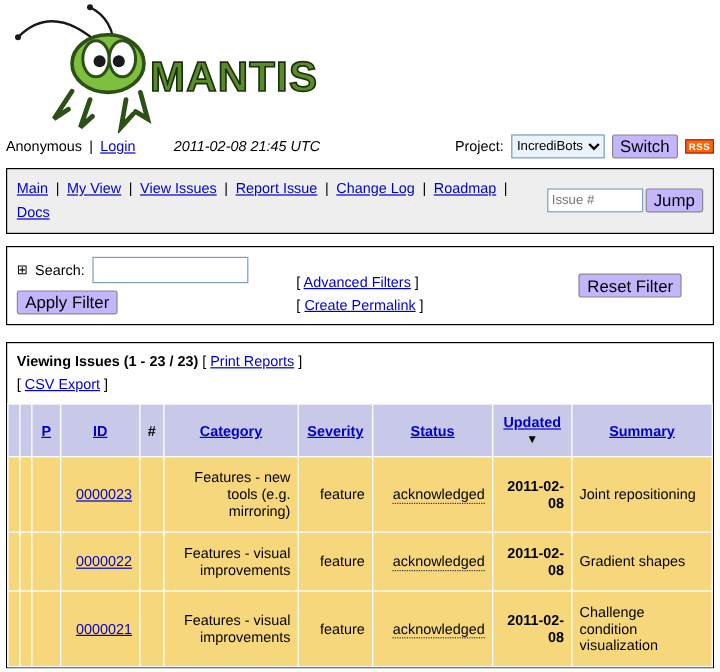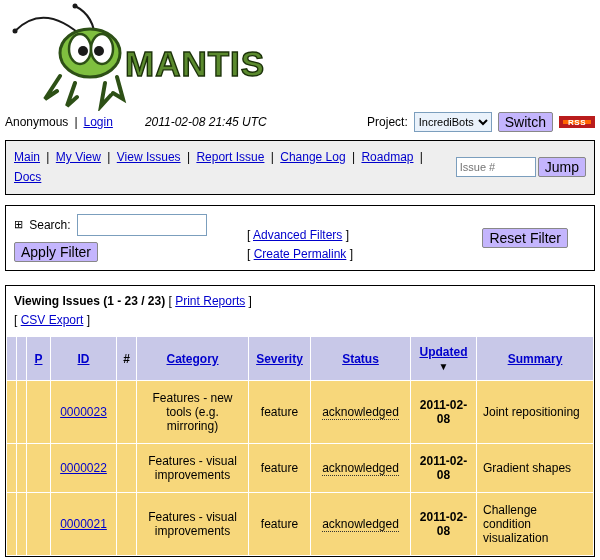--- a/index.html
+++ b/index.html
@@ -24,23 +24,23 @@
   .proj-label { margin-left: auto; }
   select.proj {
     font-size: 11px; border: 1px solid #7b9ebd; background: #eaf2fb;
     height: 20px;
   }
   button.sm {
     font-size: 14px; border: 1px solid #888; background: #c4b5fd;
     padding: 1px 6px; height: 20px; cursor: pointer; border-radius: 2px;
   }
   .rss {
-    display: inline-flex; width: 36px; height: 12px; background: #f60;
+    display: inline-flex; width: 24px; height: 12px; background: #f60;
     color: #fff; font-size: 8px; font-weight: bold; align-items: center;
-    justify-content: center; border: 4px solid #b91c1c; letter-spacing: 0.5px;
+    justify-content: center; border: 1px solid #b91c1c; letter-spacing: 0.5px;
   }
 
   .nav-box {
     border: 1px solid #000; background: #eee;
     padding: 6px 8px; margin-bottom: 10px;
     display: flex; align-items: center; gap: 8px;
   }
   .nav-links { flex: 1; line-height: 1.7; }
   .nav-links .sep { padding: 0 3px; }
   .jump-group { display: flex; gap: 2px; align-items: center; }
@@ -74,21 +74,21 @@
   .issues-head b { font-weight: bold; }
 
   table.issues { width: 100%; border-collapse: collapse; table-layout: fixed; }
   table.issues th {
     background: #c8c8e8; padding: 8px 4px; font-size: 12px;
     border: 1px solid #fff; text-align: center; white-space: nowrap;
   }
   table.issues th a { color: #0000cc; text-decoration: underline; }
   table.issues td {
     background: #f7d77b; padding: 10px 6px; font-size: 12px;
-    border: 1px solid #fff; text-align: center; vertical-align: middle;
+    border: 1px solid #fff; text-align: right; vertical-align: middle;
   }
   table.issues td.left { text-align: left; }
   table.issues td a { color: #0000cc; text-decoration: underline; }
   .stat-ack { border-bottom: 1px dotted #333; }
   .sort-arrow { display: block; font-size: 10px; color: #000; margin-top: 2px; }
 
   col.c-sm { width: 10px; }
   col.c-p { width: 24px; }
   col.c-id { width: 66px; }
   col.c-hash { width: 20px; }

